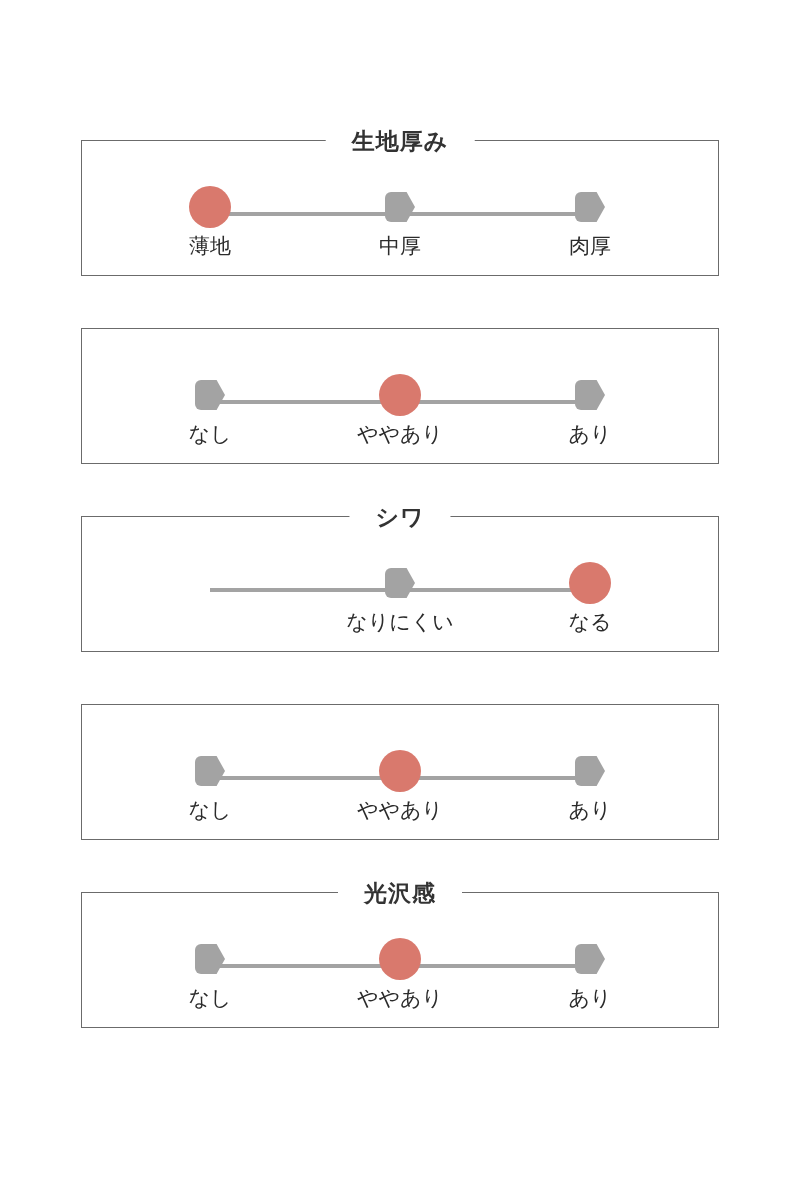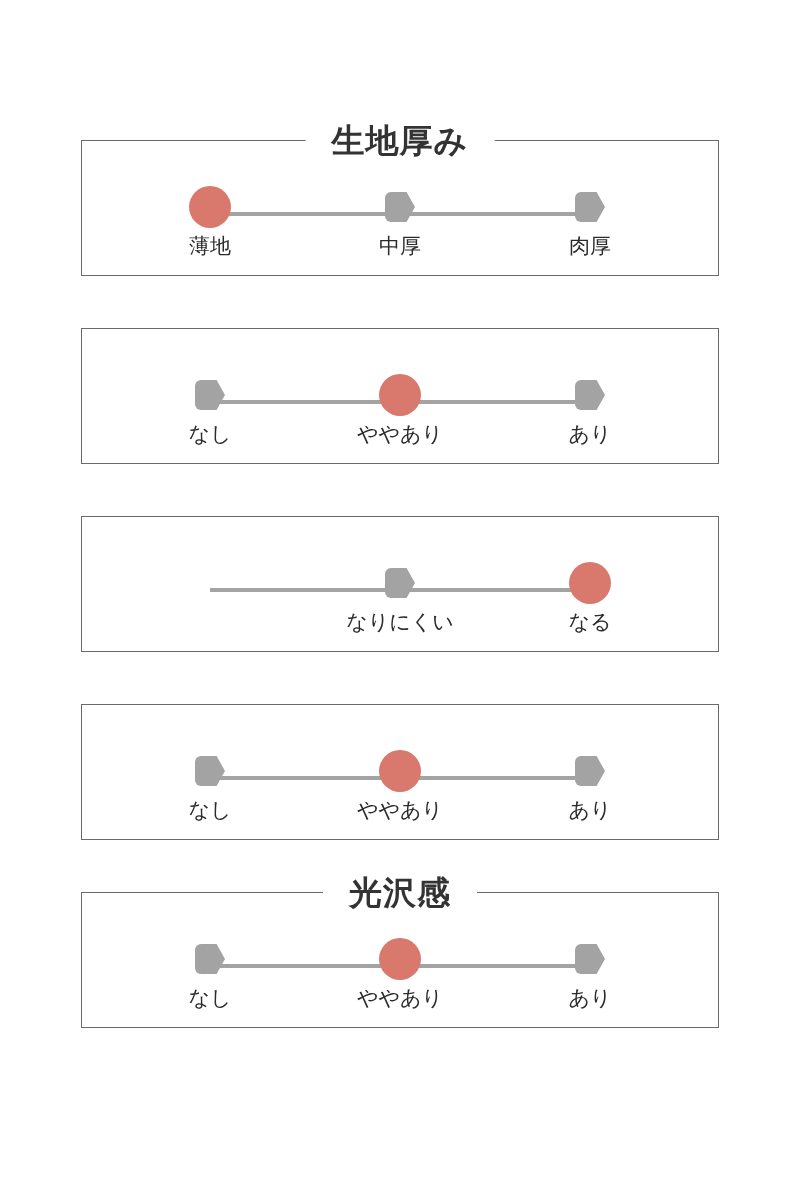--- a/index.html
+++ b/index.html
@@ -45,21 +45,21 @@
   }
 
   
   .spec-title {
     position: absolute;
     left: 50%;
     top: -22px;
     transform: translateX(-50%);
     background: #ffffff;
     padding: 0 26px;
-    font-size: 33px;
+    font-size: 23px;
     font-weight: 700;
     line-height: 44px;
     letter-spacing: 1px;
     color: #333333;
     white-space: nowrap;
     z-index: 3;
   }
 
   
   .scale {
@@ -182,20 +182,21 @@
             <span class="marker"></span>
           </div>
           <div class="stop-label">あり</div>
         </div>
       </div>
     </div>
   </div>
 
   <div class="spec-block">
     <div class="spec-frame">
+      <div class="spec-title">シワ</div>
       <div class="scale">
         <div class="scale-track"></div>
         <div class="stop pos-2">
           <div class="marker-wrap">
             <span class="marker active"></span>
           </div>
           <div class="stop-label">なる</div>
         </div>
         <div class="stop pos-1">
           <div class="marker-wrap">

